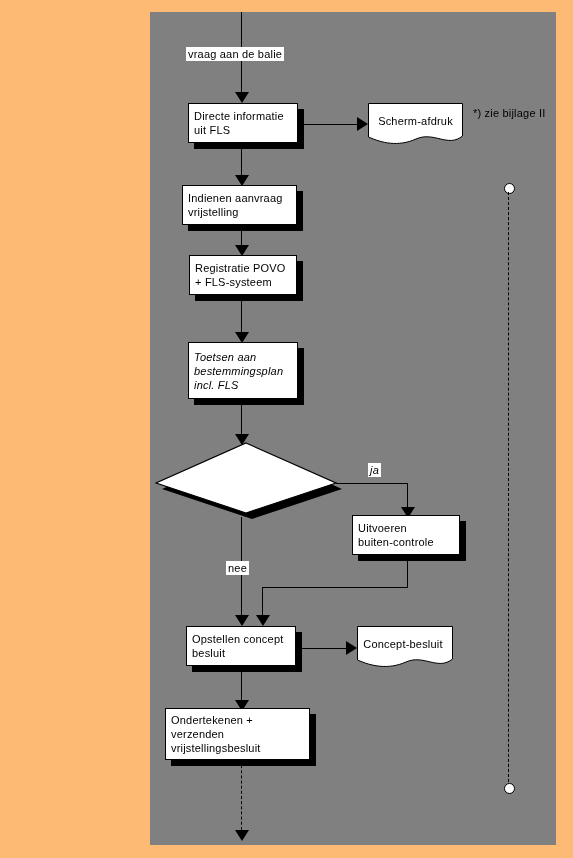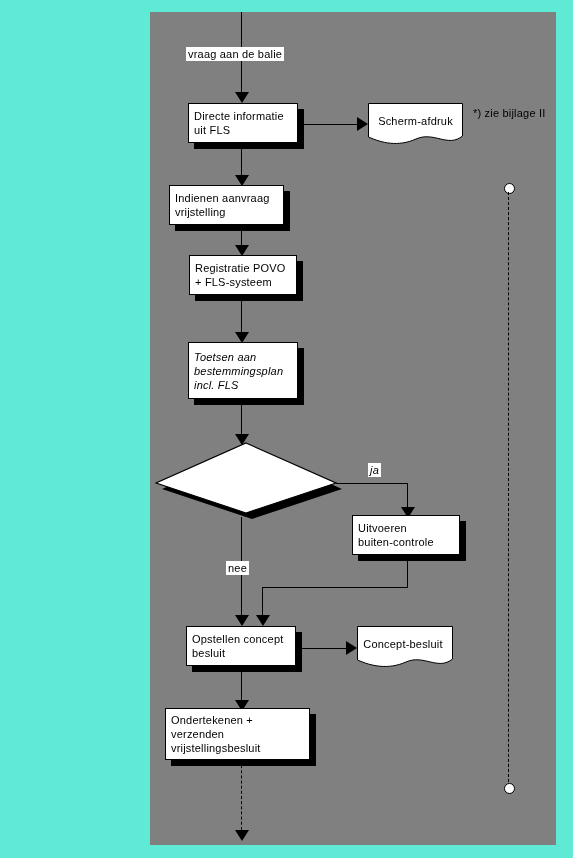--- a/index.html
+++ b/index.html
@@ -10,21 +10,21 @@
   body {
     width: 573px;
     height: 858px;
     overflow: hidden;
     font-family: "Liberation Sans", sans-serif;
   }
   #canvas {
     position: relative;
     width: 573px;
     height: 858px;
-    background: #5eead4;
+    background: #fdba74;
   }
   .diagram-surface {
     position: absolute;
     left: 150px;
     top: 12px;
     width: 406px;
     height: 833px;
     background: #808080;
     overflow: hidden;
   }
@@ -168,21 +168,21 @@
         <path d="M0.5,0.5 H94.5 V33 C80,45 66,28 48,36 C30,44 14,40 0.5,34 Z" fill="#ffffff" stroke="#000000" stroke-width="1"></path>
       </svg>
       <span class="doc-text">Scherm-afdruk</span>
     </div>
 
     <div class="note" style="left:323px; top:95px;">*) zie bijlage II</div>
 
     <div class="vline" style="left:91px; top:131px; height:38px;"></div>
     <div class="arrow-down" style="left:85px; top:163px;"></div>
 
-    <div class="node proc" style="left:19px; top:173px; width:115px; height:40px;">
+    <div class="node proc" style="left:32px; top:173px; width:115px; height:40px;">
       <span class="line">Indienen aanvraag</span>
       <span class="line">vrijstelling</span>
     </div>
 
     <div class="vline" style="left:91px; top:213px; height:28px;"></div>
     <div class="arrow-down" style="left:85px; top:233px;"></div>
 
     <div class="node proc" style="left:39px; top:243px; width:108px; height:40px;">
       <span class="line">Registratie POVO</span>
       <span class="line">+ FLS-systeem</span>

